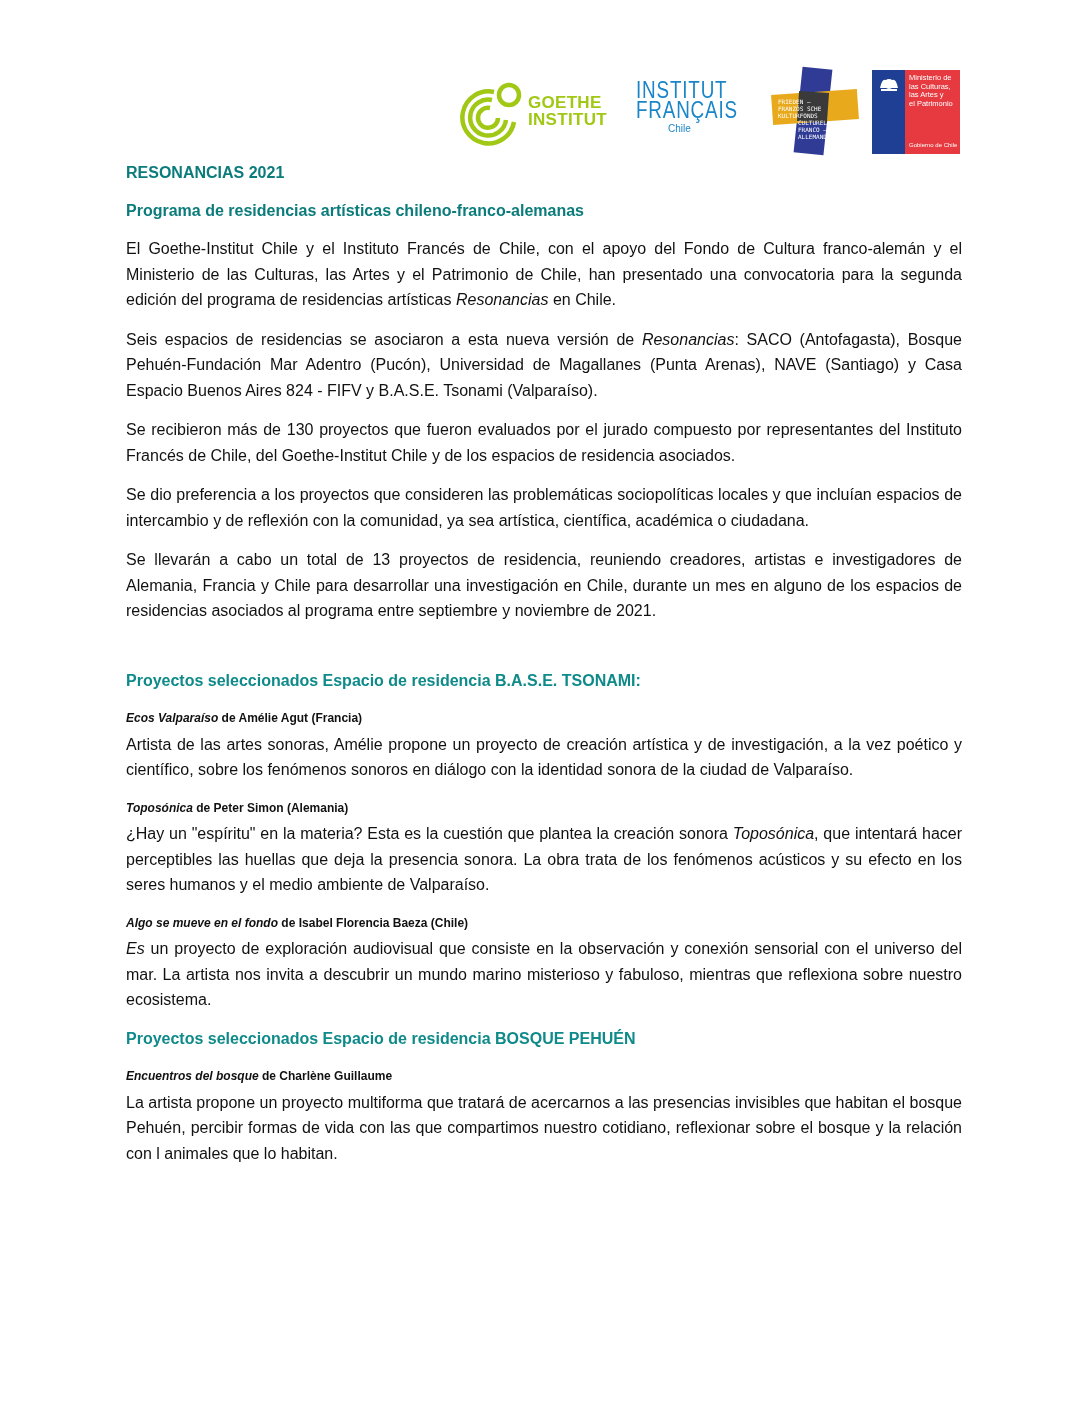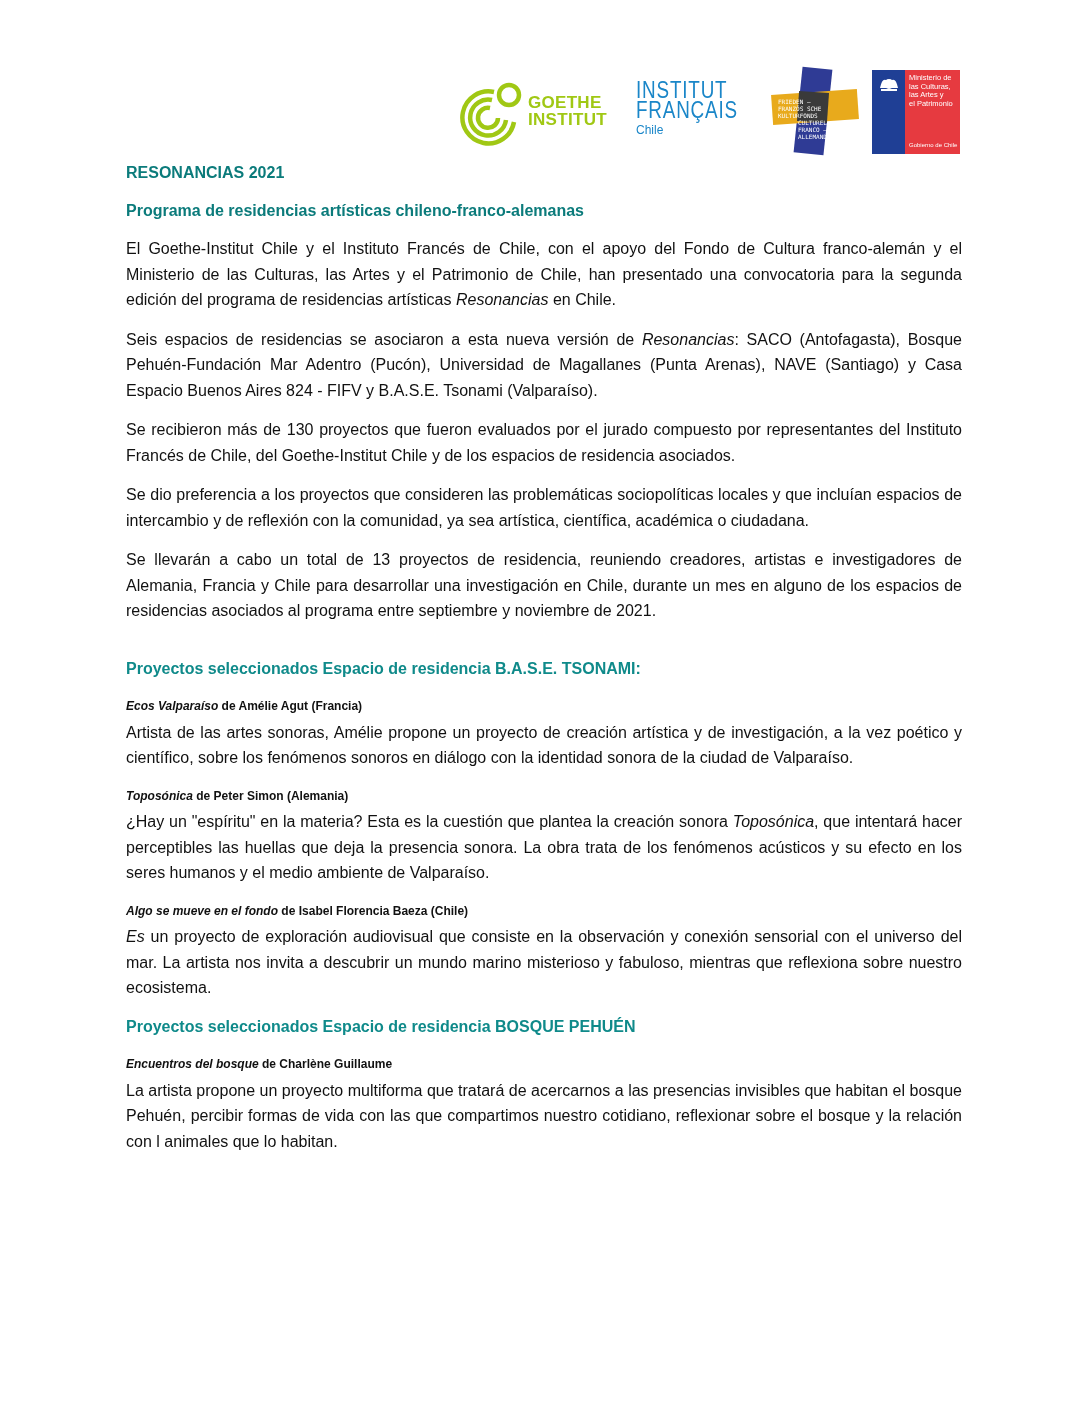--- a/index.html
+++ b/index.html
@@ -6,21 +6,21 @@
   body { width: 1088px; height: 1408px; position: relative; overflow: hidden;
          font-family: "Liberation Sans", sans-serif; color: #111; }
   .logos { position: absolute; top: 66px; left: 454px; height: 92px; width: 510px; }
   .logo { position: absolute; }
   .goethe { left: 0; top: 12px; width: 160px; height: 70px; text-decoration: underline; }
   .goethe-text { position: absolute; left: 74px; top: 16px; color: #a0c814; font-weight: bold;
                  font-size: 17px; line-height: 17px; letter-spacing: 0.3px; }
   .ifr { left: 182px; top: 14px; width: 115px; height: 66px; }
   .ifr-text { color: #1a86c8; font-size: 23px; line-height: 20px; font-weight: normal;
               letter-spacing: 1px; transform: scaleX(0.82); transform-origin: left top; }
-  .ifr-chile { color: #1a86c8; font-size: 12px; margin-top: 3px; }
+  .ifr-chile { color: #1a86c8; font-size: 10px; margin-top: 3px; margin-left: 32px; }
   .fonds { left: 318px; top: 2px; width: 88px; height: 86px; }
   .fonds .vbar { position: absolute; left: 26px; top: 0; width: 30px; height: 86px; background: #2f3b95; transform: rotate(6deg); }
   .fonds .hbar { position: absolute; left: 0; top: 24px; width: 86px; height: 30px; background: #e8aa1c; transform: rotate(-4deg); }
   .fonds .over { position: absolute; left: 26px; top: 24px; width: 30px; height: 30px; background: #3a3a3a; transform: rotate(4deg); }
   .fonds .ftext { position: absolute; left: 6px; top: 30px; font-size: 6px; line-height: 7px; color: #fff; font-family: "DejaVu Sans Mono", monospace; }
   .minis { left: 418px; top: 4px; width: 88px; height: 104px; }
   .minis .blue { position: absolute; left: 0; top: 0; width: 33px; height: 84px; background: #1f3f95; }
   .minis .red { position: absolute; left: 33px; top: 0; width: 55px; height: 84px; background: #e63a40; }
   .minis .mtext { position: absolute; left: 37px; top: 4px; font-size: 7.5px; line-height: 8.5px; color: #fff; }
   .minis .gob { position: absolute; left: 37px; top: 72px; font-size: 6px; color: #fff; }
@@ -97,21 +97,21 @@
   <div class="h h-main" style="margin-top:12px">Programa de residencias artísticas chileno-franco-alemanas</div>
 
   <p class="t" style="margin-top:13px"><span>El Goethe-Institut Chile y el Instituto Francés de Chile, con el apoyo del Fondo de Cultura franco-alemán y el Ministerio de las Culturas, las Artes y el Patrimonio de Chile, han presentado una convocatoria para la segunda edición del programa de residencias artísticas </span><em>Resonancias</em><span> en Chile.</span></p>
 
   <p class="t" style="margin-top:14px"><span>Seis espacios de residencias se asociaron a esta nueva versión de </span><em>Resonancias</em><span>: SACO (Antofagasta), Bosque Pehuén-Fundación Mar Adentro (Pucón), Universidad de Magallanes (Punta Arenas), NAVE (Santiago) y Casa Espacio Buenos Aires 824 - FIFV y B.A.S.E. Tsonami (Valparaíso).</span></p>
 
   <p class="t" style="margin-top:14px">Se recibieron más de 130 proyectos que fueron evaluados por el jurado compuesto por representantes del Instituto Francés de Chile, del Goethe-Institut Chile y de los espacios de residencia asociados.</p>
   <p class="t" style="margin-top:14px">Se dio preferencia a los proyectos que consideren las problemáticas sociopolíticas locales y que incluían espacios de intercambio y de reflexión con la comunidad, ya sea artística, científica, académica o ciudadana.</p>
   <p class="t" style="margin-top:14px">Se llevarán a cabo un total de 13 proyectos de residencia, reuniendo creadores, artistas e investigadores de Alemania, Francia y Chile para desarrollar una investigación en Chile, durante un mes en alguno de los espacios de residencias asociados al programa entre septiembre y noviembre de 2021.</p>
 
-  <div class="h" style="margin-top:32px">Proyectos seleccionados Espacio de residencia B.A.S.E. TSONAMI:</div>
+  <div class="h" style="margin-top:44px">Proyectos seleccionados Espacio de residencia B.A.S.E. TSONAMI:</div>
 
   <div style="margin-top:13px">
     <div class="title-line"><em>Ecos Valparaíso</em><span> de Amélie Agut (Francia)</span></div>
     <p class="t">Artista de las artes sonoras, Amélie propone un proyecto de creación artística y de investigación, a la vez poético y científico, sobre los fenómenos sonoros en diálogo con la identidad sonora de la ciudad de Valparaíso.</p>
   </div>
 
   <div style="margin-top:13px">
     <div class="title-line"><em>Toposónica</em><span> de Peter Simon (Alemania)</span></div>
     <p class="t"><span>¿Hay un "espíritu" en la materia? Esta es la cuestión que plantea la creación sonora </span><em>Toposónica</em><span>, que intentará hacer perceptibles las huellas que deja la presencia sonora. La obra trata de los fenómenos acústicos y su efecto en los seres humanos y el medio ambiente de Valparaíso.</span></p>
   </div>

